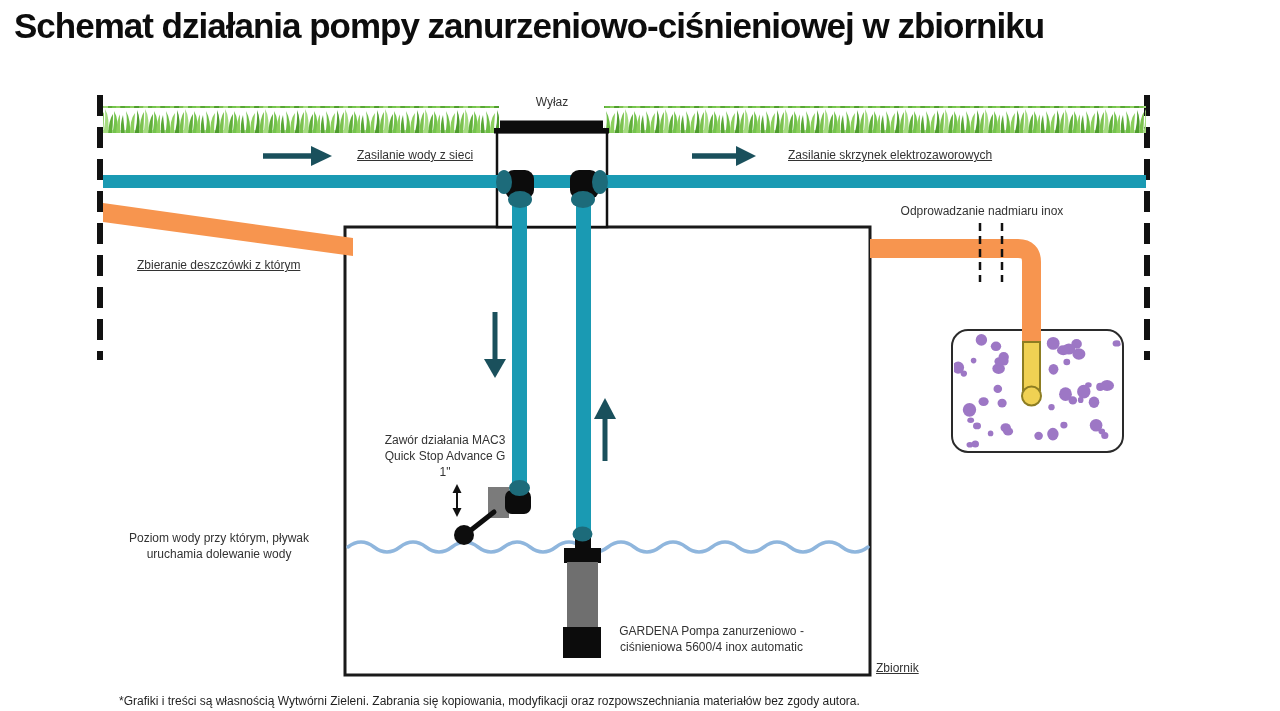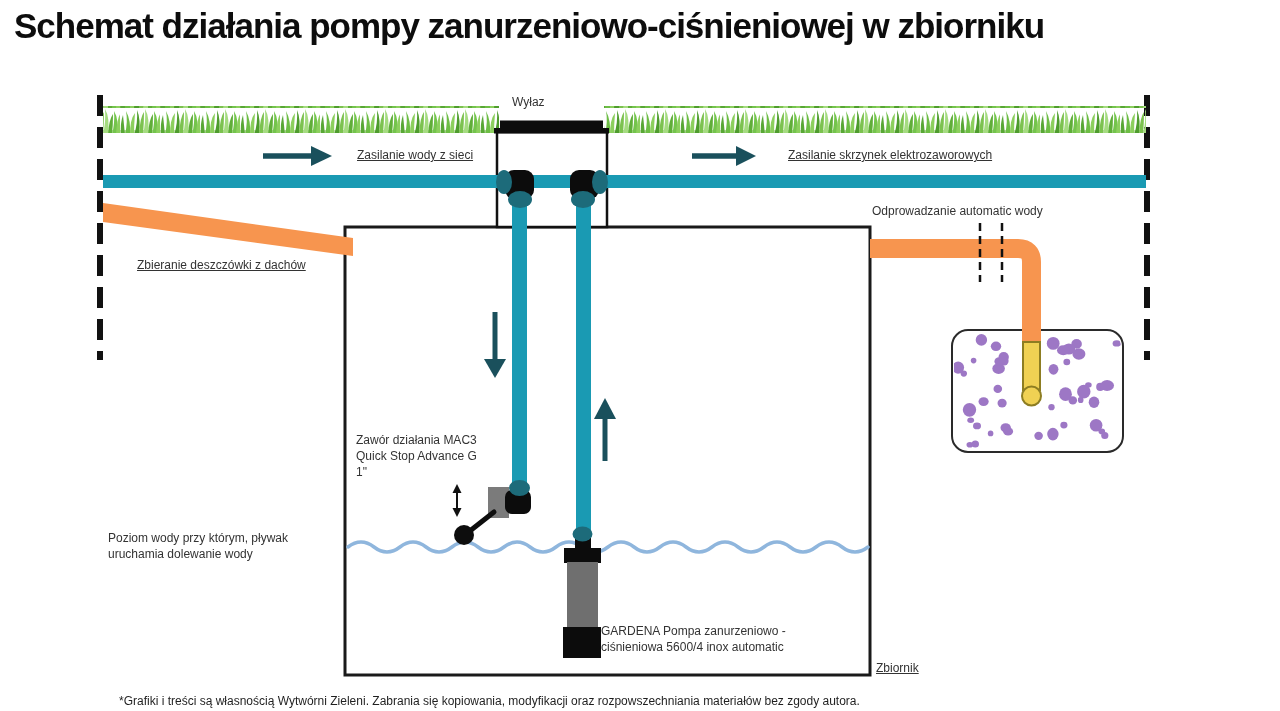--- a/index.html
+++ b/index.html
@@ -2,21 +2,21 @@
 <html><head>
 <meta charset="utf-8">
 <style>
   html,body{margin:0;padding:0;background:#fff;}
   .canvas{position:relative;width:1280px;height:711px;background:#fff;overflow:hidden;
           font-family:"Liberation Sans","DejaVu Sans",sans-serif;}
   .title{position:absolute;left:14px;top:6px;margin:0;font-size:35px;font-weight:800;
          letter-spacing:-1px;color:#0d0d0d;white-space:nowrap;}
   svg.scheme{position:absolute;left:0;top:0;}
   .lbl{position:absolute;font-size:12px;color:#333;line-height:16px;}
-  .lbl.center{}
+  .lbl.center{text-align:center;}
   .nowrap{white-space:nowrap;text-decoration:underline;}
   .footer{position:absolute;left:119px;top:694px;font-size:12px;color:#1f1f1f;white-space:nowrap;}
 </style>
 </head>
 <body>
 
 <div class="canvas">
 
   <h1 class="title">Schemat działania pompy zanurzeniowo-ciśnieniowej w zbiorniku</h1>
 
@@ -170,23 +170,23 @@
   </svg>
 
   <div class="lbl center" style="left:512px;top:94px;width:80px">
     <div>Wyłaz</div>
   </div>
 
   <div class="lbl nowrap" style="left:357px;top:147px">Zasilanie wody z sieci</div>
 
   <div class="lbl nowrap" style="left:788px;top:147px">Zasilanie skrzynek elektrozaworowych</div>
 
-  <div class="lbl center" style="left:872px;top:203px;width:220px">Odprowadzanie automatic wody</div>
-
-  <div class="lbl nowrap" style="left:137px;top:257px">Zbieranie deszczówki z dachów</div>
+  <div class="lbl center" style="left:872px;top:203px;width:220px">Odprowadzanie nadmiaru inox</div>
+
+  <div class="lbl nowrap" style="left:137px;top:257px">Zbieranie deszczówki z którym</div>
 
 
   <div class="lbl center" style="left:356px;top:432px;width:178px">
     <div>Zawór działania MAC3</div>
     <div>Quick Stop Advance G</div>
     <div>1"</div>
   </div>
 
   <div class="lbl center" style="left:108px;top:530px;width:222px">
     <div>Poziom wody przy którym, pływak</div>

